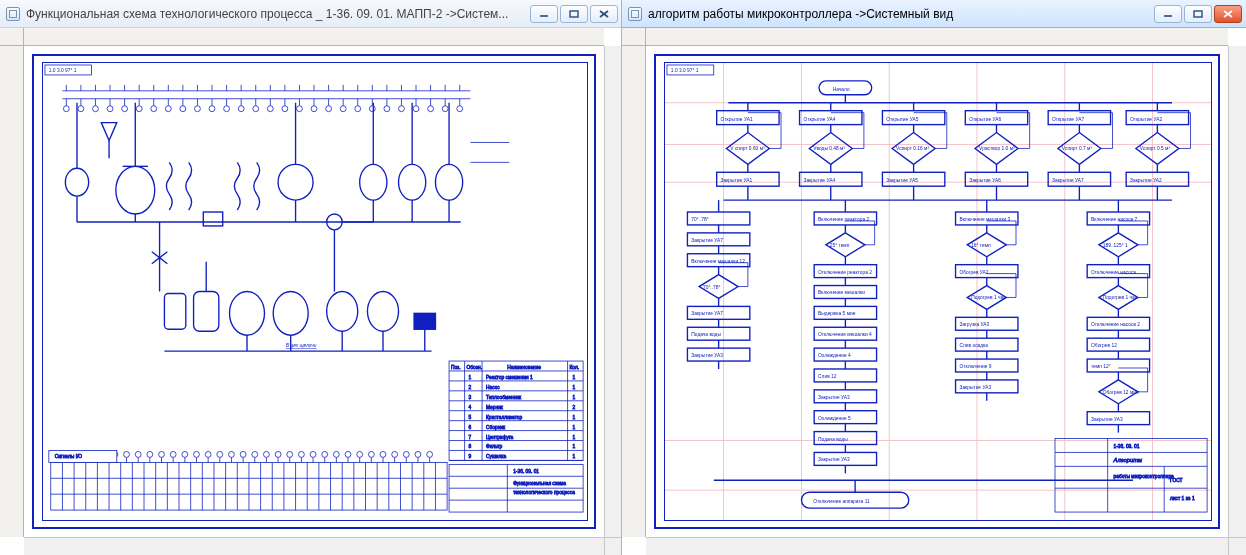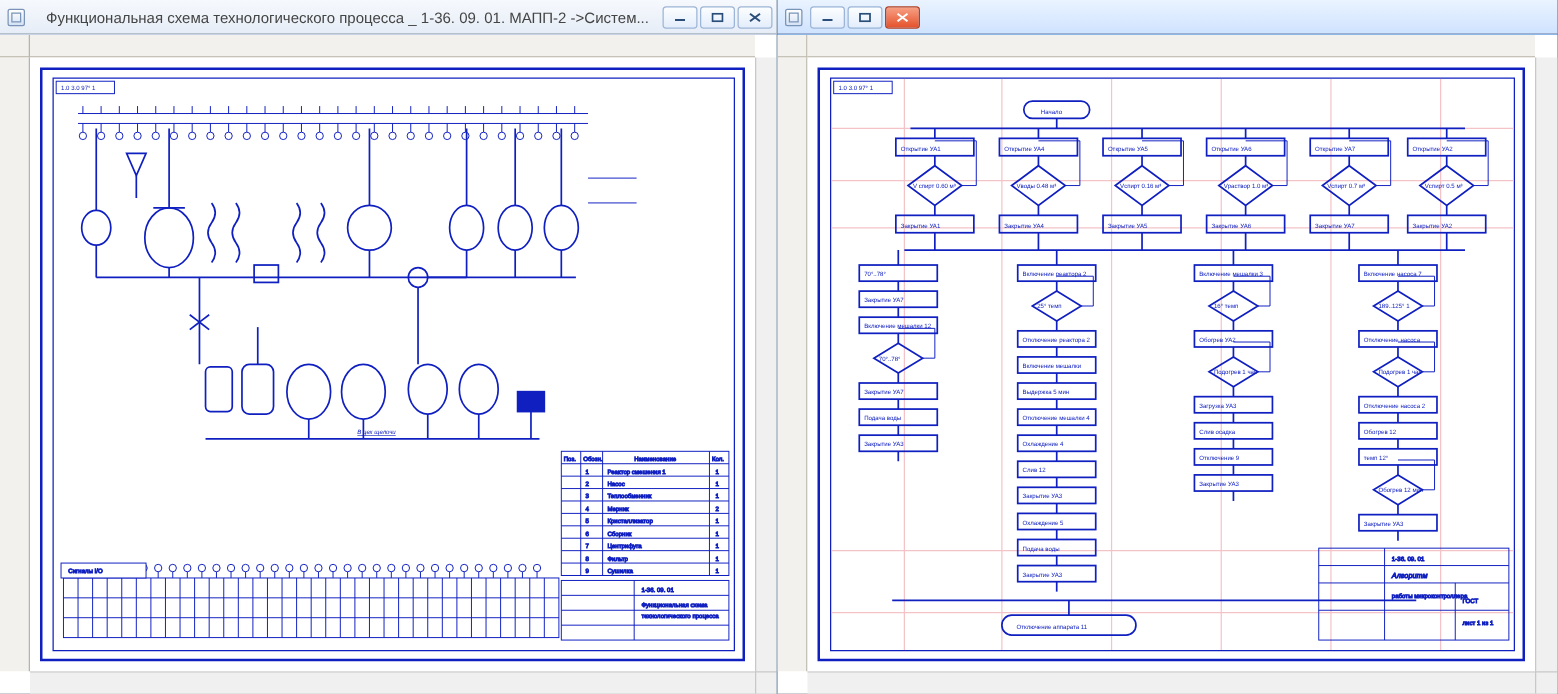--- a/index.html
+++ b/index.html
@@ -7,23 +7,22 @@
     font-family: "Segoe UI", Tahoma, sans-serif;
     font-size: 11px;
     background: #e8ecf0;
     width: 1246px;
     height: 555px;
     overflow: hidden;
     display: flex;
   }
   .mdi-window {
     position: relative;
-    background: #0f172a;
+    background: #4c1d95;
     box-shadow: 0 0 0 1px #a6b6c6;
-    text-align: center;
   }
   .mdi-left { width: 622px; height: 555px; }
   .mdi-right { width: 624px; height: 555px; }
   .titlebar {
     height: 28px;
     display: flex;
     align-items: center;
     padding: 0 4px 0 6px;
     color: #444;
     user-select: none;
@@ -477,20 +476,21 @@
           </svg>
         </div>
       </div>
     </div>
   </div>
 </div>
 
 <div class="mdi-window mdi-right">
   <div class="titlebar active">
     <span class="title-icon"></span>
+    <span class="title-text">алгоритм работы микроконтроллера -&gt;Системный вид</span>
     <div class="win-btns">
       <div class="win-btn">
         <svg width="10" height="8">
             <line x1="1" y1="6" x2="9" y2="6" stroke="#2a4d7a" stroke-width="1.6"></line>
           </svg>
       </div>
       <div class="win-btn">
         <svg width="10" height="8">
             <rect x="1" y="1" width="8" height="6" stroke="#2a4d7a" fill="none" stroke-width="1.4"></rect>
           </svg>

